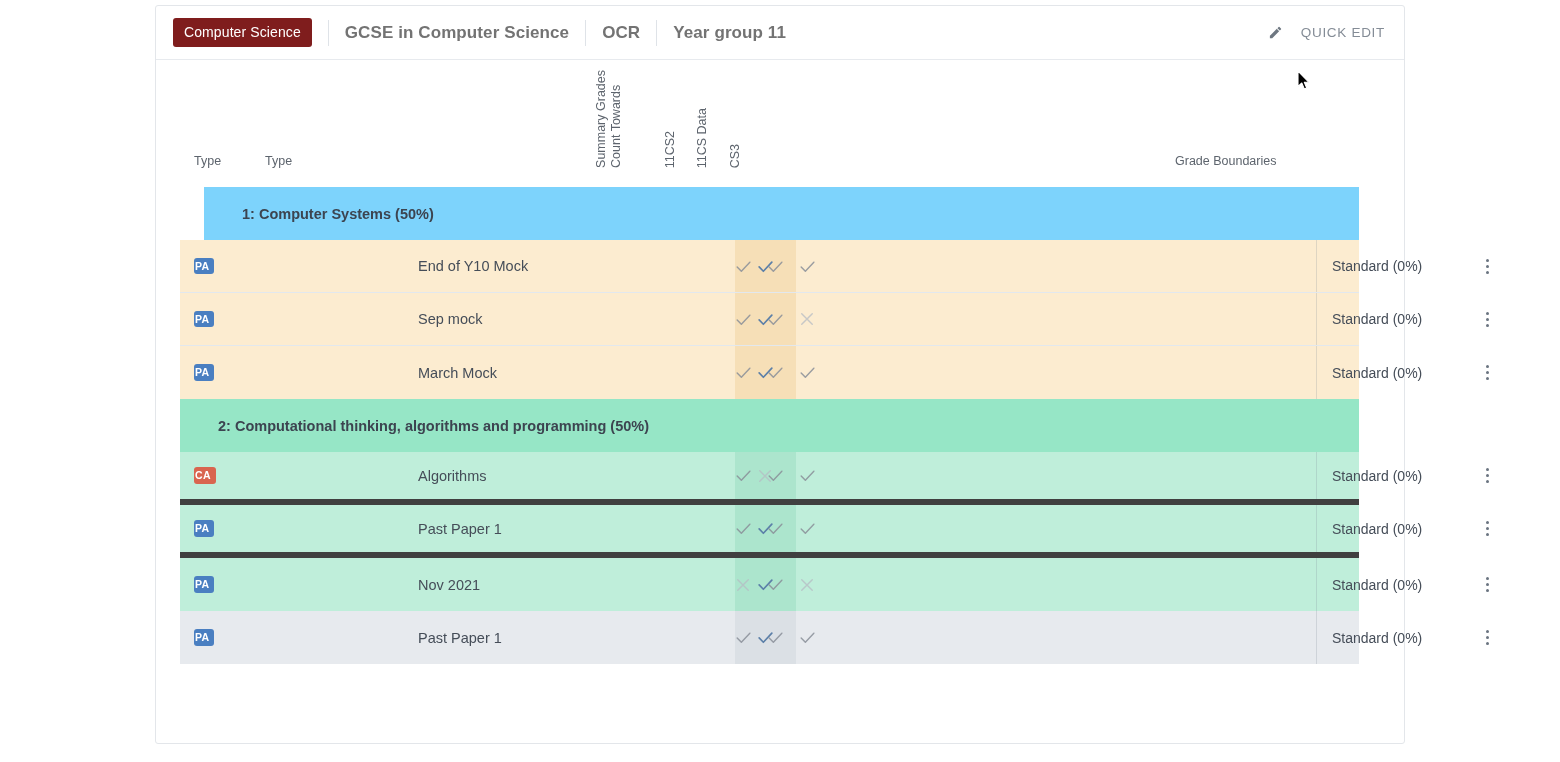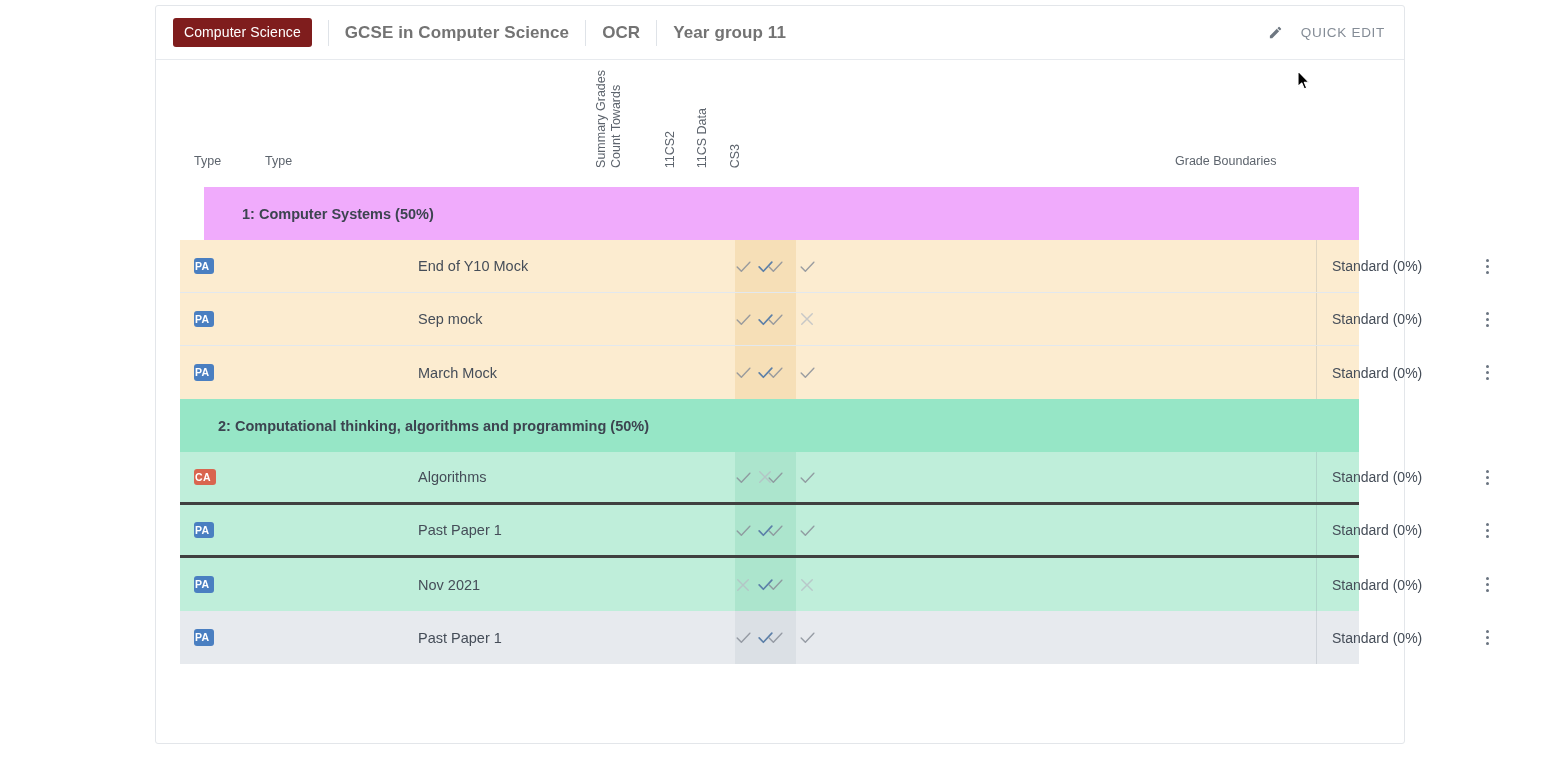--- a/index.html
+++ b/index.html
@@ -96,34 +96,34 @@
     height: 53px;
     display: flex;
     align-items: center;
     padding-left: 38px;
     font-size: 14.5px;
     font-weight: bold;
     color: #3c4450;
     margin-left: 24px;
     margin-right: 45px;
   }
-  .sect-head.amber { background: #f0abfc; margin-left: 48px; }
+  .sect-head.amber { background: #7dd3fc; margin-left: 48px; }
   .sect-head.green { background: #96e6c6; }
   .sect-head.grey  { background: #d8dee1; }
 
   .row {
     position: relative;
     height: 53px;
     margin-left: 24px;
     margin-right: 45px;
     display: flex;
     align-items: center;
   }
   .row.amber { background: #fcecd0; border-bottom: 1px solid #e2e8ee; }
-  .row.green { background: #bfeeda; border-bottom: 3px solid #404040; }
+  .row.green { background: #bfeeda; border-bottom: 6px solid #404040; }
   .row.grey  { background: #e7eaee; border-bottom: 1px solid #dde2e8; }
   .row.last-in-group { border-bottom: none; }
 
   
   .sumcol-strip {
     position: absolute;
     left: 555px; width: 61px;
     top: 0; bottom: 0;
     pointer-events: none;
   }

